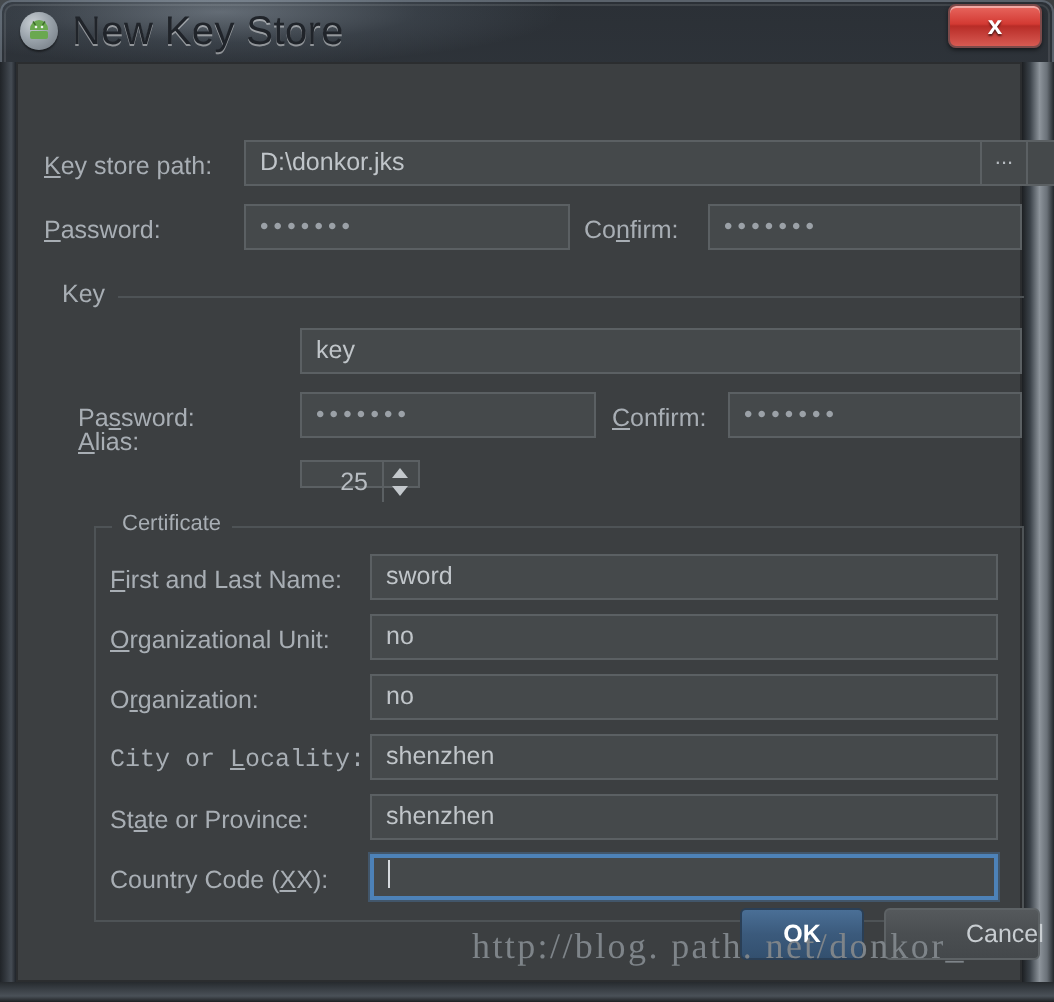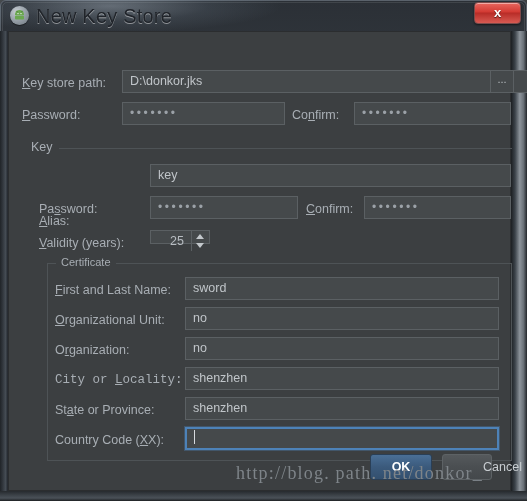--- a/index.html
+++ b/index.html
@@ -265,21 +265,21 @@
   .btn-ok {
     left: 370px; top: 454px;
     width: 62px;
     background: linear-gradient(180deg, #4a6f96 0%, #3b5a7c 50%, #33506f 100%);
     border: 1px solid #2a3f56;
     color: #ffffff;
     font-weight: bold;
   }
   .btn-cancel {
     left: 442px; top: 454px;
-    width: 50px;
+    width: 78px;
     background: linear-gradient(180deg, #55595c 0%, #4a4e51 50%, #44484b 100%);
     border: 1px solid #5d6265;
     color: #c8cdd1;
     padding-left: 40px;
   }
 
   
   .watermark {
     position: absolute;
     left: 236px; top: 463px;
@@ -347,22 +347,20 @@
     <div class="field" style="left:141px; top:132px; width:361px;">key</div>
 
     <div class="lbl" style="left:30px; top:170px;">
       Pa<u>s</u>sword:</div>
     <div class="field dots" style="left:141px; top:164px; width:148px;">•••••••</div>
 
     <div class="lbl" style="left:297px; top:170px;">
       <u>C</u>onfirm:</div>
     <div class="field dots" style="left:355px; top:164px; width:147px;">•••••••</div>
 
-    <div class="lbl" style="left:30px; top:204px;">
-      <u>V</u>alidity (years):</div>
     <div class="spinner">
       <div class="val">25</div>
       <div class="btns">
         <div class="arw up"></div>
         <div class="arw dn"></div>
       </div>
     </div>
 
     <div class="cert-box"></div>
     <div class="cert-legend">Certificate</div>

